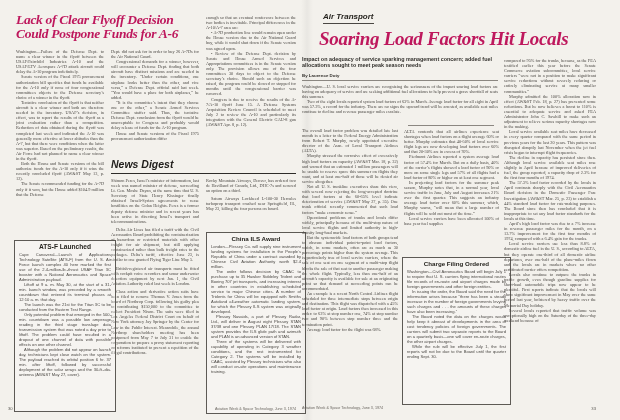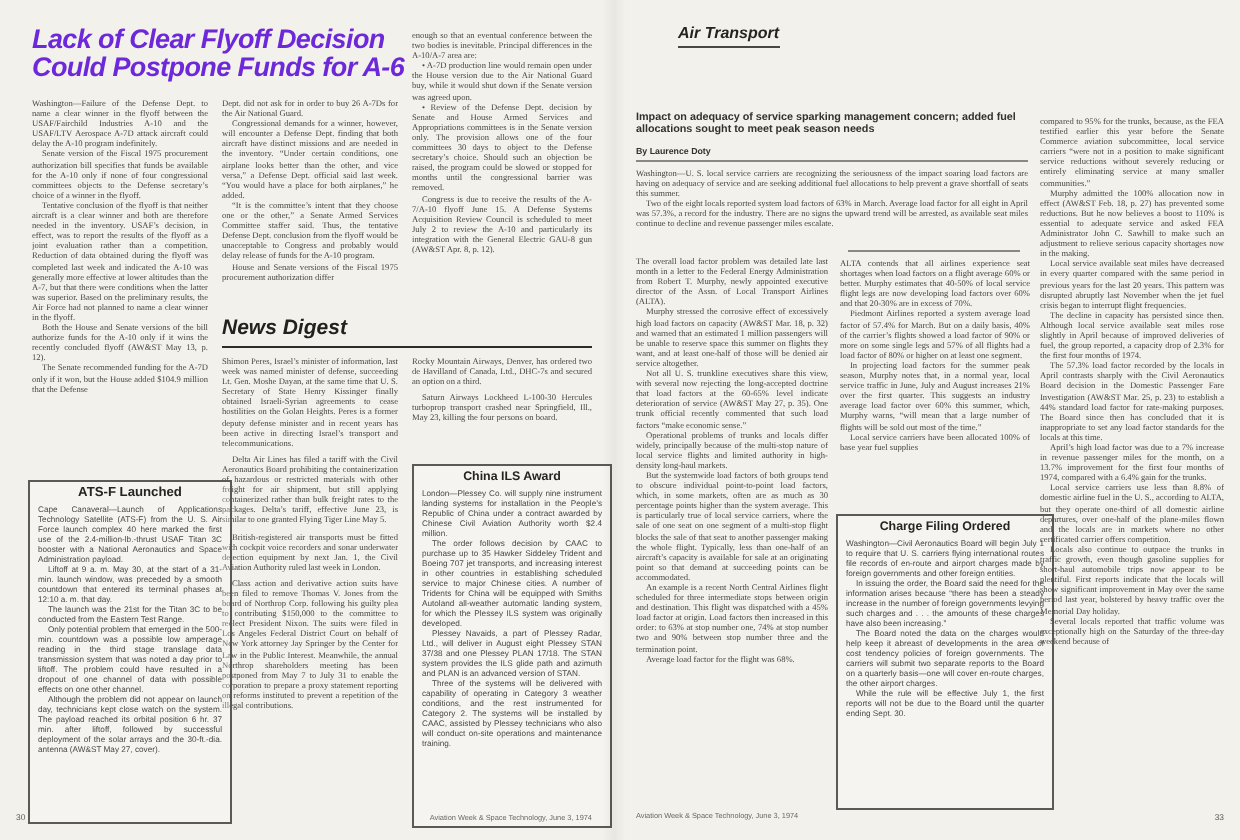--- a/index.html
+++ b/index.html
@@ -5,22 +5,22 @@
   html,body{margin:0;padding:0;}
   body{
     width:620px;height:420px;overflow:hidden;position:relative;
     background:#f3f1ec;
     font-family:"Liberation Serif", serif;
     color:#4a4743;
   }
   .abs{position:absolute;}
   
   .headline{
-    font-family:Liberation Sans, sans-serif;
-    font-style:italic;font-weight:bold;color:#6d28d9;
+    font-family:Liberation Serif, serif;
+    font-style:italic;font-weight:bold;color:#be185d;
     letter-spacing:-0.3px;
   }
   .headline-left{font-size:13.5px;line-height:13.5px;}
   .headline-right{font-size:19px;line-height:19px;white-space:nowrap;}
   .kicker{
     font-family:"Liberation Sans", sans-serif;
     font-style:italic;font-weight:bold;font-size:8px;color:#26241f;
     border-bottom:1px solid #4a4743;padding-bottom:1.5px;display:inline-block;
   }
   .digest-title{
@@ -129,24 +129,25 @@
         <p>Three of the systems will be delivered with capability of operating in Category 3 weather conditions, and the rest instrumented for Category 2. The systems will be installed by CAAC, assisted by Plessey technicians who also will conduct on-site operations and maintenance training.</p>
       </div>
   </div>
 
   <div class="abs pagenum" style="left:8px;top:406px;">30</div>
   <div class="abs footer-line" style="left:146px;top:407px;width:150px;text-align:right;">Aviation Week &amp; Space Technology, June 3, 1974</div>
 </div>
 
 <div class="abs gutter" style="left:301px;top:0;width:12px;height:420px;"></div>
 
-<div class="abs" style="left:305px;top:0;width:315px;height:420px;">
+<div class="abs" style="left:289px;top:0;width:315px;height:420px;">
 
   <div class="abs kicker" style="left:34px;top:12px;">Air Transport</div>
 
+  <div class="abs headline headline-right" style="left:30px;top:29px;">Soaring Load Factors Hit Locals</div>
 
   <div class="abs subhead" style="left:13px;top:56px;width:205px;">Impact on adequacy of service sparking management concern; added fuel allocations sought to meet peak season needs</div>
 
   <div class="abs byline" style="left:13px;top:73px;">By Laurence Doty</div>
 
   <div class="abs thinrule" style="left:13px;top:80px;width:196px;height:0.7px;"></div>
 
   <div class="abs col" style="left:13px;top:84px;width:196px;height:40px;">
       <p>Washington—U. S. local service carriers are recognizing the seriousness of the impact soaring load factors are having on adequacy of service and are seeking additional fuel allocations to help prevent a grave shortfall of seats this summer.</p>
       <p>Two of the eight locals reported system load factors of 63% in March. Average load factor for all eight in April was 57.3%, a record for the industry. There are no signs the upward trend will be arrested, as available seat miles continue to decline and revenue passenger miles escalate.</p>

